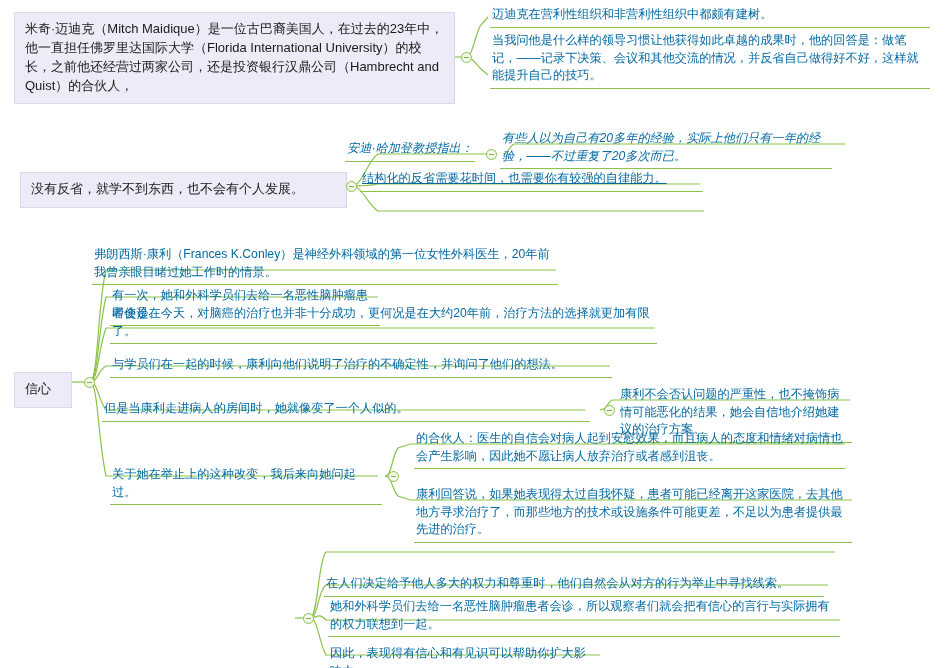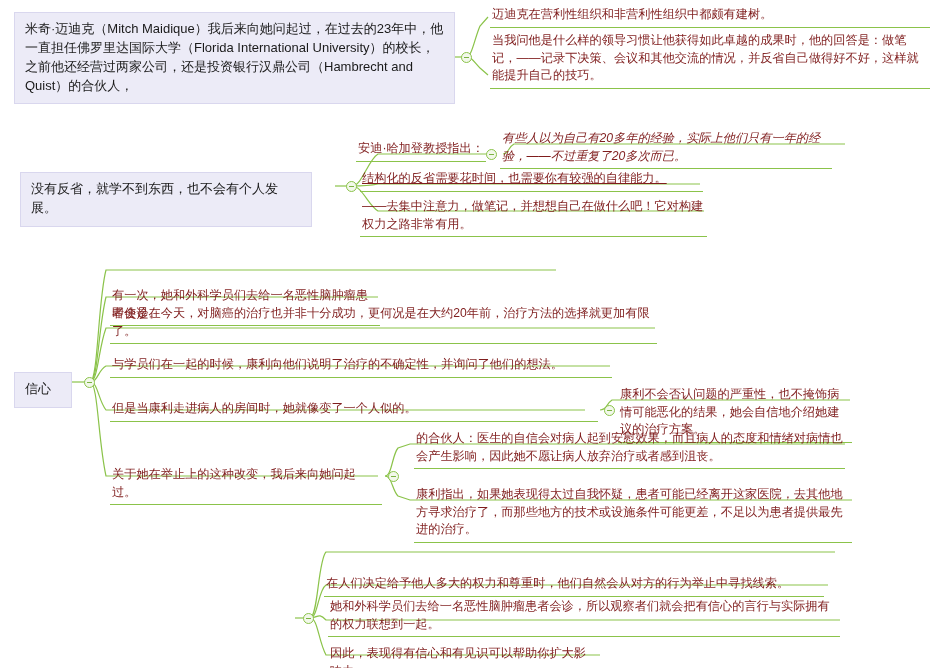--- a/index.html
+++ b/index.html
@@ -39,21 +39,21 @@
     background: #ecebf7;
     border: 1px solid #d9d7ee;
     padding: 7px 10px 8px 10px;
     color: #1a1a1a;
     font-size: 13px;
   }
   
   .leaf {
     border-bottom: 1px solid #8bc34a;
     padding: 2px 2px 3px 2px;
-    color: #7f1d1d;
+    color: #0369a1;
     font-size: 12.2px;
   }
   
   .handle {
     position: absolute;
     width: 11px;
     height: 11px;
     border-radius: 50%;
     border: 1px solid #8bc34a;
     background: #f2f8ea;
@@ -101,66 +101,66 @@
       <path d="M385,476 C392,476 392,490 398,496 L410,500 L852,500"></path>
 
       <path d="M295,618 C303,618 303,618 310,618"></path>
       <path d="M310,618 C318,618 318,560 326,552 L835,552"></path>
       <path d="M310,618 C318,618 318,590 326,585 L828,585"></path>
       <path d="M310,618 C318,618 318,612 326,620 L840,620"></path>
       <path d="M310,618 C318,618 318,640 326,655 L600,655"></path>
     </g>
   </svg>
 
-  <div class="node topic" style="left:14px; top:12px; width:441px;">米奇·迈迪克（Mitch Maidique）我后来向她问起过，在过去的23年中，他一直担任佛罗里达国际大学（Florida International University）的校长，之前他还经营过两家公司，还是投资银行汉鼎公司（Hambrecht and Quist）的合伙人，</div>
+  <div class="node topic" style="left:14px; top:12px; width:441px;">米奇·迈迪克（Mitch Maidique）是一位古巴裔美国人，在过去的23年中，他一直担任佛罗里达国际大学（Florida International University）的校长，之前他还经营过两家公司，还是投资银行汉鼎公司（Hambrecht and Quist）的合伙人，</div>
 
   <div class="node leaf" style="left:490px; top:4px; width:440px;">迈迪克在营利性组织和非营利性组织中都颇有建树。</div>
 
   <div class="node leaf" style="left:490px; top:30px; width:440px;">当我问他是什么样的领导习惯让他获得如此卓越的成果时，他的回答是：做笔记，——记录下决策、会议和其他交流的情况，并反省自己做得好不好，这样就能提升自己的技巧。</div>
 
   <div class="handle" style="left:461px; top:52px;"></div>
 
-  <div class="node topic" style="left:20px; top:172px; width:292px;">没有反省，就学不到东西，也不会有个人发展。</div>
+  <div class="node topic" style="left:20px; top:172px; width:327px;">没有反省，就学不到东西，也不会有个人发展。</div>
 
   <div class="handle" style="left:346px; top:181px;"></div>
 
-  <div class="node leaf" style="left:356px; top:138px; width:130px;">安迪·哈加登教授指出：</div>
+  <div class="node leaf" style="left:345px; top:138px; width:130px;font-style:italic;">安迪·哈加登教授指出：</div>
 
   <div class="handle" style="left:486px; top:149px;"></div>
 
   <div class="node leaf" style="left:500px; top:128px; width:332px;font-style:italic;">有些人以为自己有20多年的经验，实际上他们只有一年的经验，——不过重复了20多次而已。</div>
 
   <div class="node leaf" style="left:360px; top:168px; width:343px;text-decoration:underline;">结构化的反省需要花时间，也需要你有较强的自律能力。</div>
 
-  <div class="node leaf" style="left:360px; top:196px; width:347px;">——去集中注意力，做笔记，并想想自己在做什么吧！它对构建权力之路非常有用。</div>
 
   <div class="node topic" style="left:14px; top:372px; width:58px;">信心</div>
 
   <div class="handle" style="left:84px; top:377px;"></div>
 
+  <div class="node leaf" style="left:92px; top:244px; width:466px;">弗朗西斯·康利（Frances K.Conley）是神经外科领域的第一位女性外科医生，20年前我曾亲眼目睹过她工作时的情景。</div>
 
   <div class="node leaf" style="left:110px; top:285px; width:270px;">有一次，她和外科学员们去给一名恶性脑肿瘤患者会诊。</div>
 
   <div class="node leaf" style="left:110px; top:303px; width:547px;">即使是在今天，对脑癌的治疗也并非十分成功，更何况是在大约20年前，治疗方法的选择就更加有限了。</div>
 
   <div class="node leaf" style="left:110px; top:354px; width:502px;">与学员们在一起的时候，康利向他们说明了治疗的不确定性，并询问了他们的想法。</div>
 
-  <div class="node leaf" style="left:110px; top:398px; width:488px;font-family:Liberation Serif, serif;">但是当康利走进病人的房间时，她就像变了一个人似的。</div>
+  <div class="node leaf" style="left:102px; top:398px; width:488px;font-family:Liberation Serif, serif;">但是当康利走进病人的房间时，她就像变了一个人似的。</div>
 
   <div class="handle" style="left:604px; top:405px;"></div>
 
   <div class="node leaf" style="left:618px; top:384px; width:234px;">康利不会否认问题的严重性，也不掩饰病情可能恶化的结果，她会自信地介绍她建议的治疗方案。</div>
 
   <div class="node leaf" style="left:110px; top:464px; width:272px;">关于她在举止上的这种改变，我后来向她问起过。</div>
 
   <div class="handle" style="left:388px; top:471px;"></div>
 
   <div class="node leaf" style="left:414px; top:428px; width:431px;">的合伙人：医生的自信会对病人起到安慰效果，而且病人的态度和情绪对病情也会产生影响，因此她不愿让病人放弃治疗或者感到沮丧。</div>
 
-  <div class="node leaf" style="left:414px; top:484px; width:438px;">康利指出，如果她表现得太过自我怀疑，患者可能已经离开这家医院，去其他地方寻求治疗了，而那些地方的技术或设施条件可能更差，不足以为患者提供最先进的治疗。</div>
+  <div class="node leaf" style="left:414px; top:484px; width:438px;">康利回答说，如果她表现得太过自我怀疑，患者可能已经离开这家医院，去其他地方寻求治疗了，而那些地方的技术或设施条件可能更差，不足以为患者提供最先进的治疗。</div>
 
 
   <div class="handle" style="left:303px; top:613px;"></div>
 
 
   <div class="node leaf" style="left:324px; top:573px; width:500px;">在人们决定给予他人多大的权力和尊重时，他们自然会从对方的行为举止中寻找线索。</div>
 
   <div class="node leaf" style="left:328px; top:596px; width:512px;">她和外科学员们去给一名恶性脑肿瘤患者会诊，所以观察者们就会把有信心的言行与实际拥有的权力联想到一起。</div>
 
   <div class="node leaf" style="left:328px; top:643px; width:272px;">因此，表现得有信心和有见识可以帮助你扩大影响力。</div>

